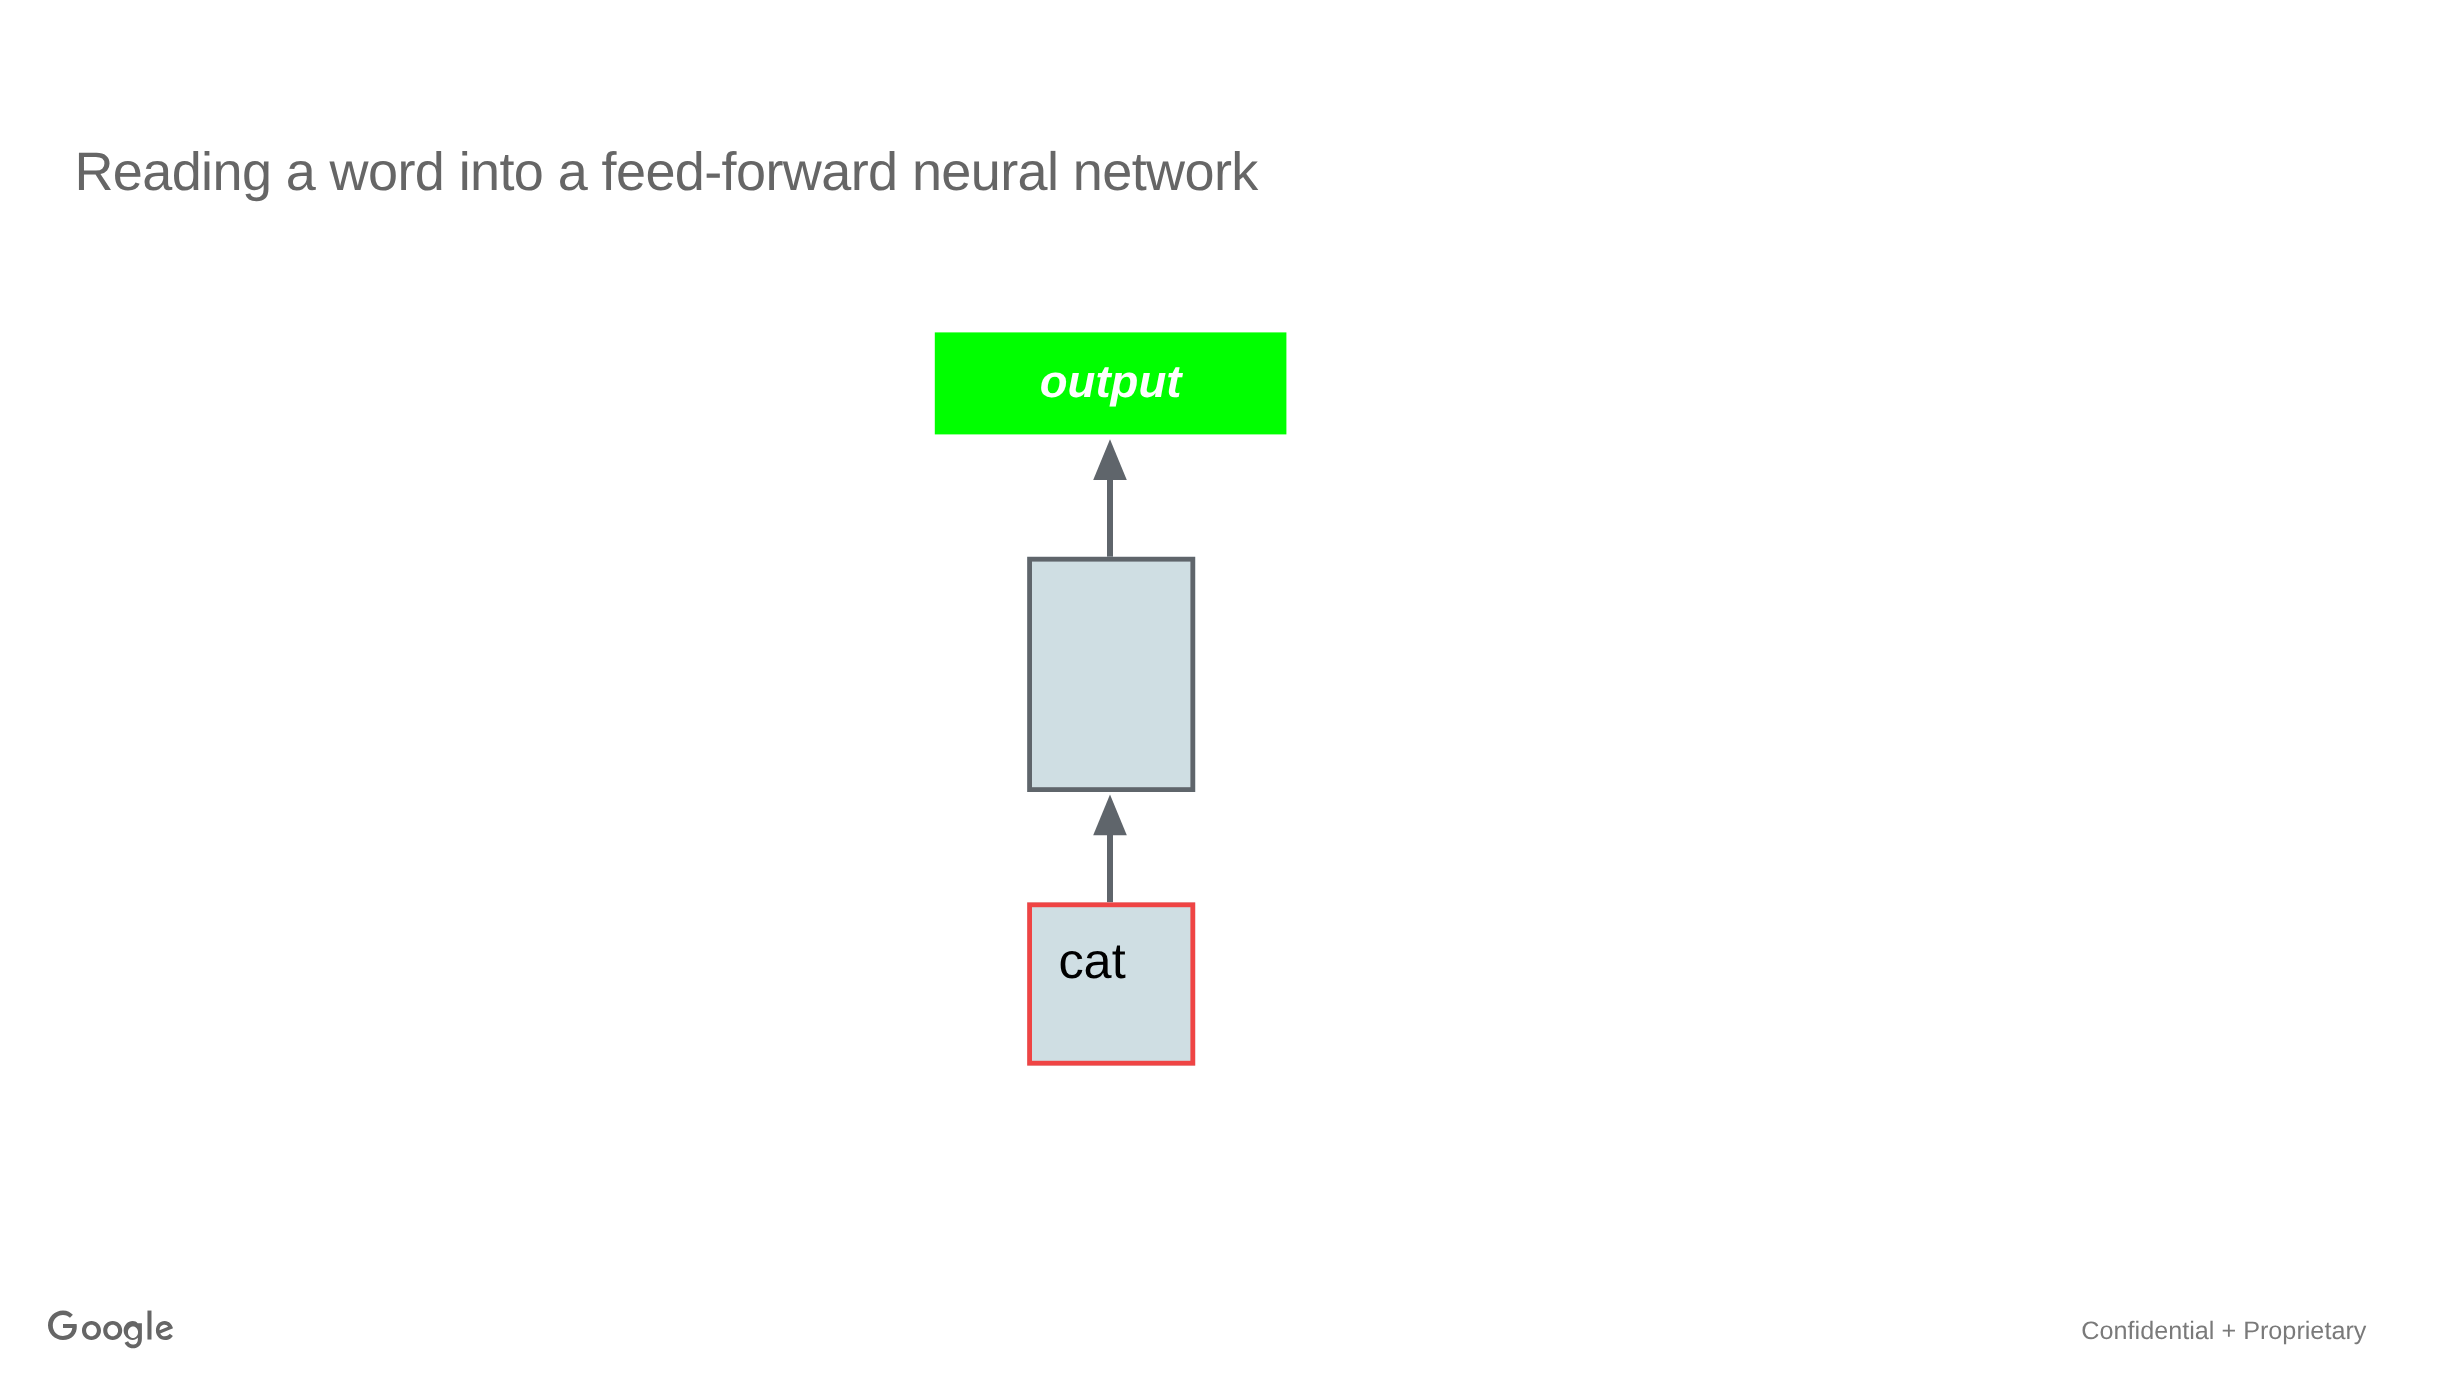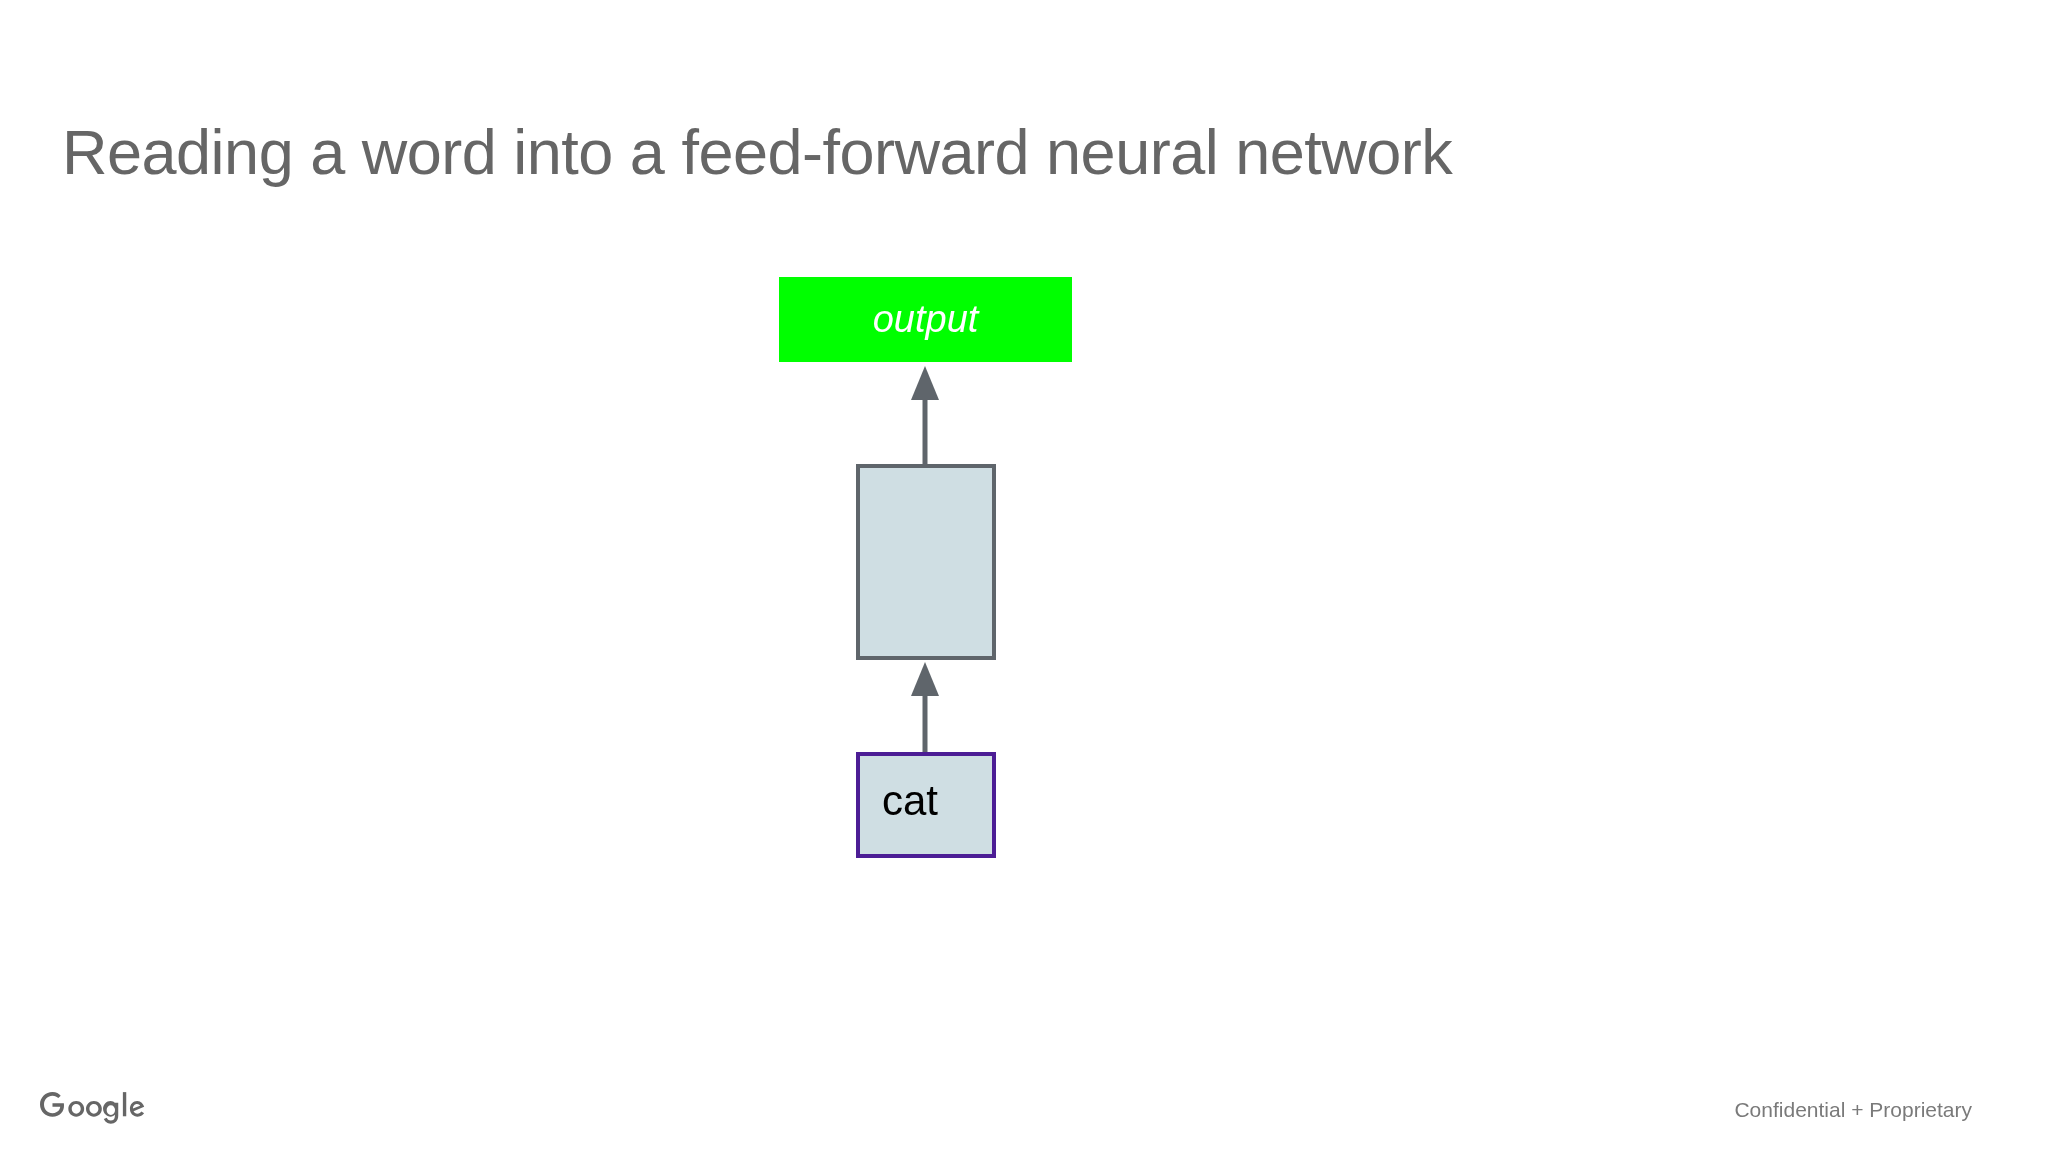--- a/index.html
+++ b/index.html
@@ -14,21 +14,21 @@
     background: #ffffff;
     overflow: hidden;
     font-family: "Liberation Sans", sans-serif;
   }
 
   
   #slide-title {
     position: absolute;
     left: 62px;
     top: 118px;
-    font-size: 63px;
+    font-size: 45px;
     line-height: 1.1;
     font-weight: 400;
     color: #666666;
     letter-spacing: -0.5px;
     white-space: nowrap;
   }
 
   
   #diagram {
     position: absolute;
@@ -45,44 +45,44 @@
     width: 293px;
     height: 85px;
     background: #00ff00;
     display: flex;
     align-items: center;
     justify-content: center;
   }
   .node-output-label {
     color: #ffffff;
     font-size: 38px;
-    font-weight: normal;
+    font-weight: bold;
     font-style: italic;
     letter-spacing: 0px;
   }
 
   .node-hidden {
     position: absolute;
     left: 856px;
     top: 464px;
     width: 140px;
     height: 196px;
     background: #cfdee3;
     border: 4px solid #5f656b;
     box-sizing: border-box;
   }
 
   .node-input {
     position: absolute;
     left: 856px;
     top: 752px;
     width: 140px;
-    height: 106px;
+    height: 136px;
     background: #cfdee3;
-    border: 4px solid #4c1d95;
+    border: 4px solid #ef4444;
     box-sizing: border-box;
   }
   .node-input-label {
     position: absolute;
     left: 22px;
     top: 24px;
     font-size: 42px;
     color: #000000;
     line-height: 1;
   }

